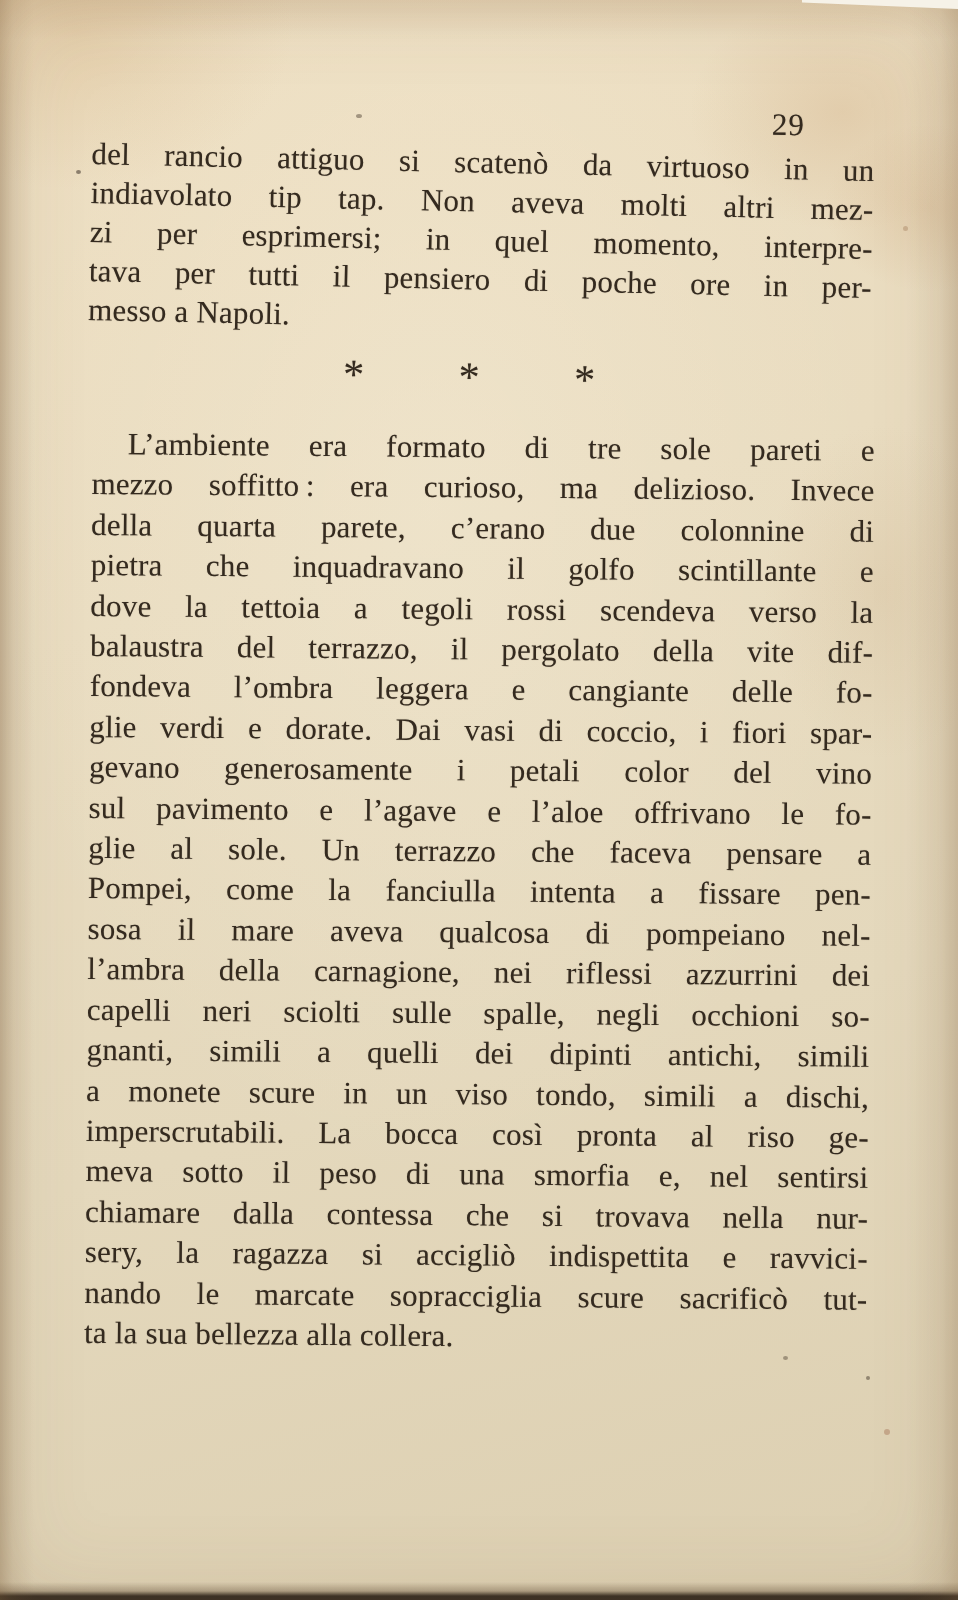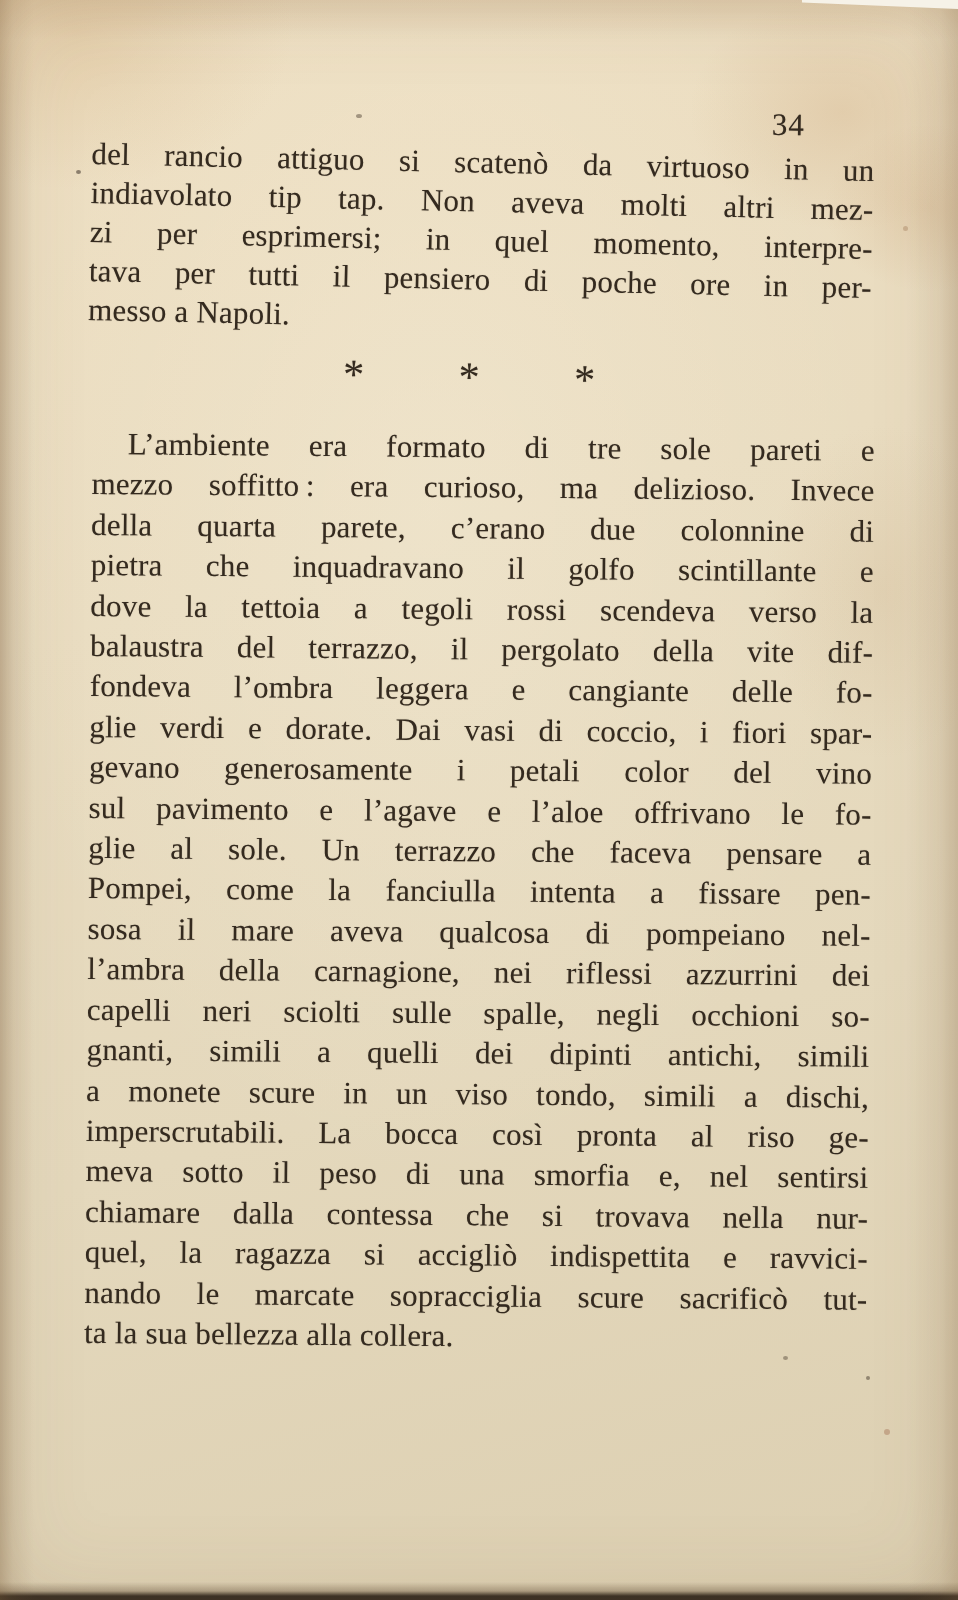--- a/index.html
+++ b/index.html
@@ -105,21 +105,21 @@
 
   <div class="sliver"></div>
 
   <div class="speck" style="left:76px;  top:170px;  width:5px; height:4px; background:rgba(60,50,40,0.55);"></div>
   <div class="speck" style="left:356px; top:114px;  width:6px; height:4px; background:rgba(70,58,45,0.45);"></div>
   <div class="speck" style="left:903px; top:226px;  width:5px; height:5px; background:rgba(140,95,60,0.30);"></div>
   <div class="speck" style="left:783px; top:1356px; width:5px; height:4px; background:rgba(80,66,50,0.45);"></div>
   <div class="speck" style="left:866px; top:1376px; width:4px; height:4px; background:rgba(70,58,45,0.50);"></div>
   <div class="speck" style="left:884px; top:1429px; width:6px; height:6px; background:rgba(150,90,60,0.35);"></div>
 
-  <div class="pagenum">34</div>
+  <div class="pagenum">29</div>
 
   <div class="para" id="para1">
       <div class="line">del rancio attiguo si scatenò da virtuoso in un</div>
       <div class="line">indiavolato tip tap. Non aveva molti altri mez-</div>
       <div class="line">zi per esprimersi; in quel momento, interpre-</div>
       <div class="line">tava per tutti il pensiero di poche ore in per-</div>
       <div class="line last">messo a Napoli.</div>
     </div>
 
   <div class="separator">
@@ -142,17 +142,17 @@
       <div class="line">glie al sole. Un terrazzo che faceva pensare a</div>
       <div class="line">Pompei, come la fanciulla intenta a fissare pen-</div>
       <div class="line">sosa il mare aveva qualcosa di pompeiano nel-</div>
       <div class="line">l’ambra della carnagione, nei riflessi azzurrini dei</div>
       <div class="line">capelli neri sciolti sulle spalle, negli occhioni so-</div>
       <div class="line">gnanti, simili a quelli dei dipinti antichi, simili</div>
       <div class="line">a monete scure in un viso tondo, simili a dischi,</div>
       <div class="line">imperscrutabili. La bocca così pronta al riso ge-</div>
       <div class="line">meva sotto il peso di una smorfia e, nel sentirsi</div>
       <div class="line">chiamare dalla contessa che si trovava nella <span class="it">nur-</span></div>
-      <div class="line"><span class="it">quel,</span> la ragazza si accigliò indispettita e ravvici-</div>
+      <div class="line"><span class="it">sery,</span> la ragazza si accigliò indispettita e ravvici-</div>
       <div class="line">nando le marcate sopracciglia scure sacrificò tut-</div>
       <div class="line last">ta la sua bellezza alla collera.</div>
     </div>
 </div>
 
 </body></html>

